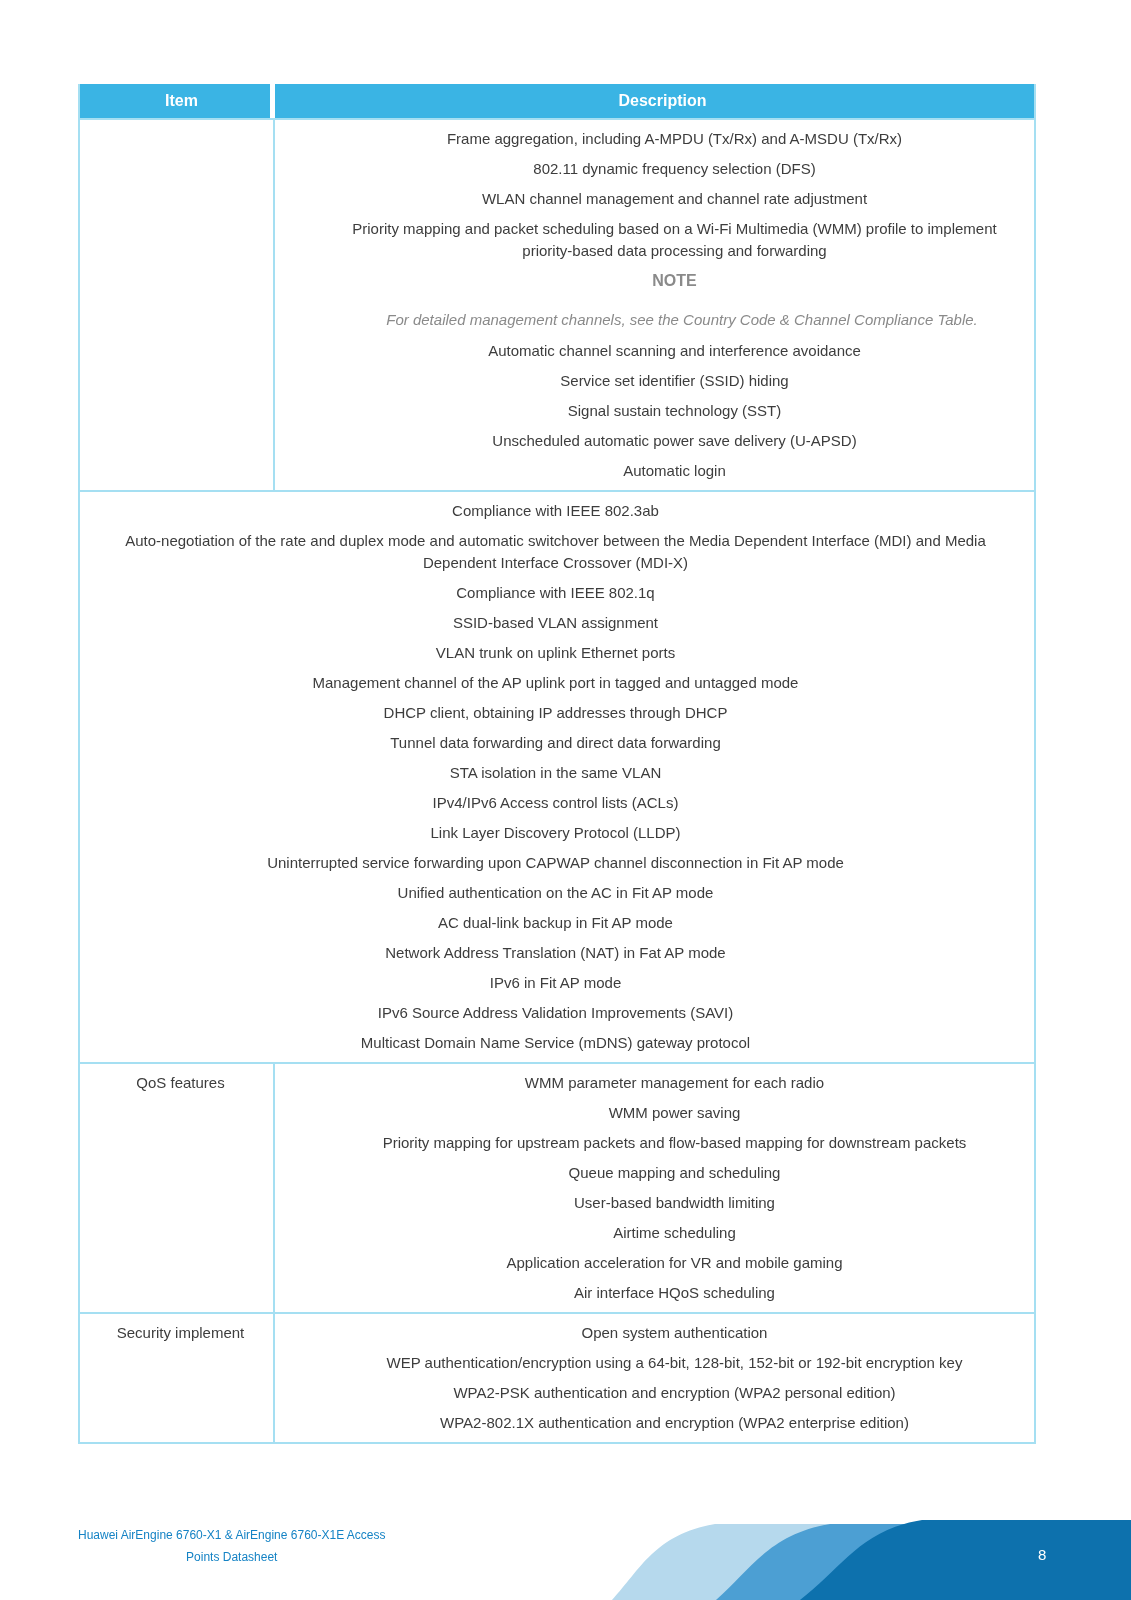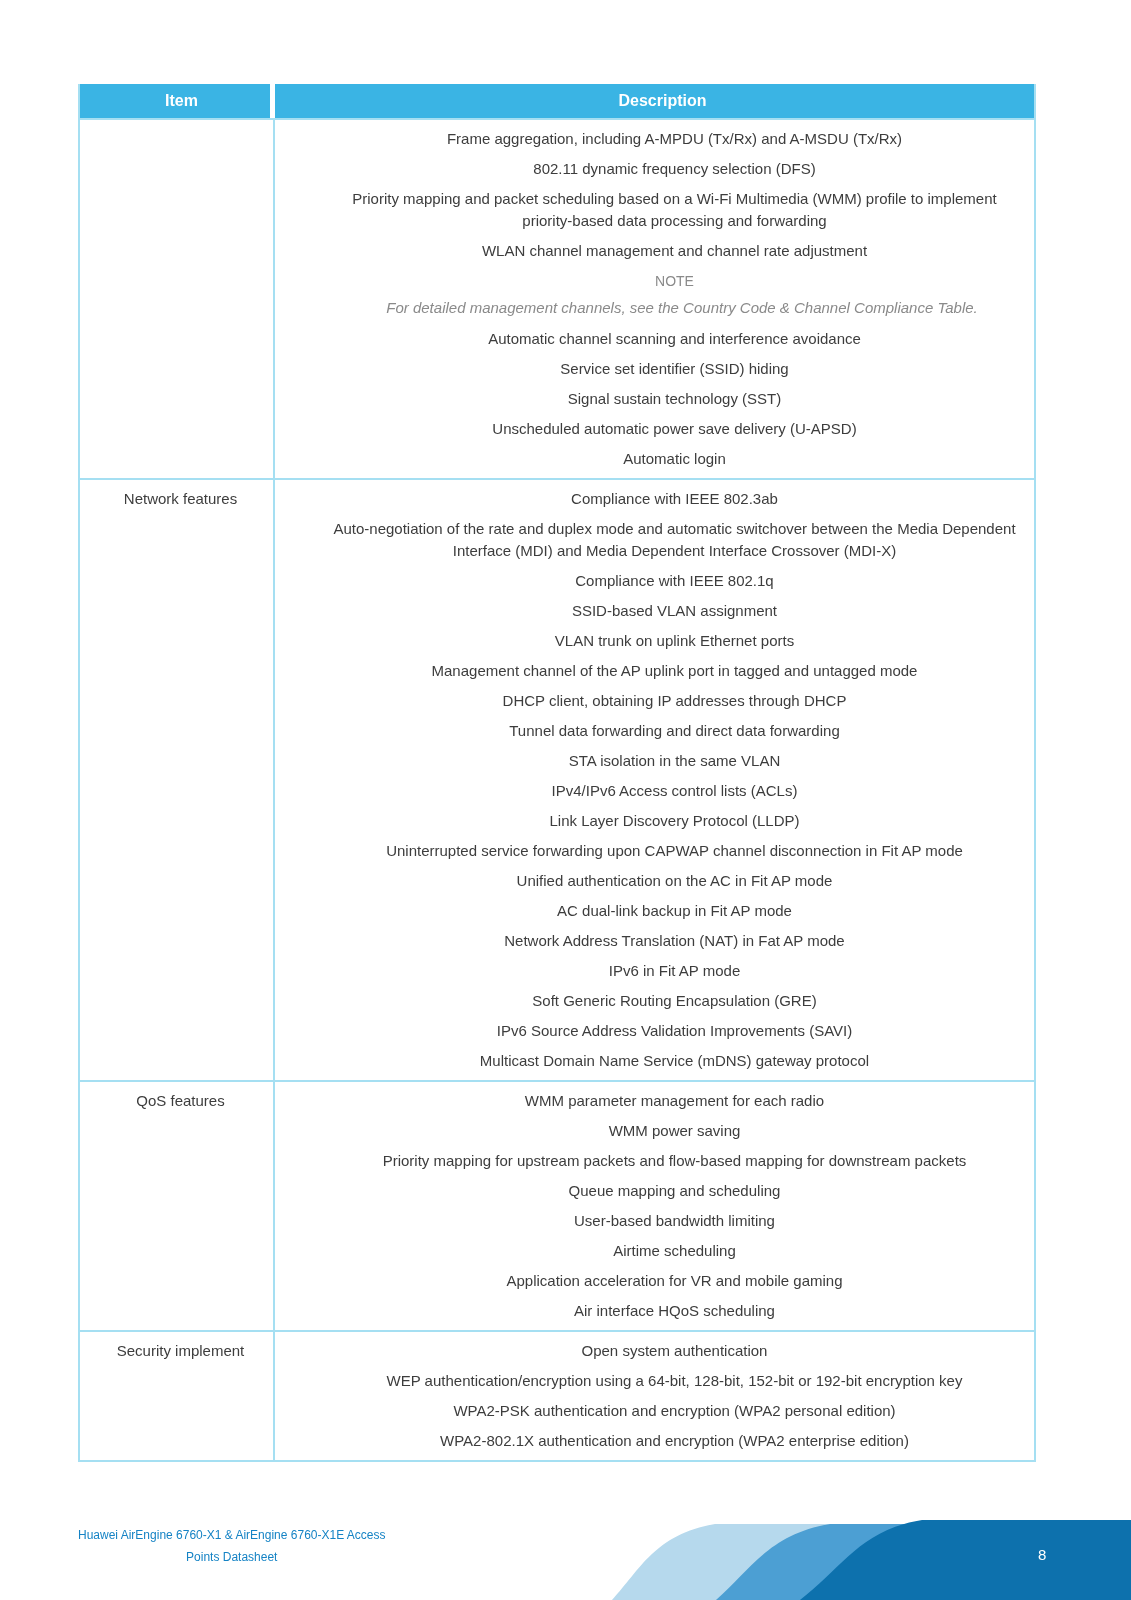--- a/index.html
+++ b/index.html
@@ -56,23 +56,23 @@
     box-sizing: border-box;
   }
   .desc {
     margin: 0 0 8px 0;
     font-size: 15px;
     line-height: 22px;
     color: var(--body-text);
   }
   .desc.note-label {
     color: var(--note-text);
-    font-weight: 400;
-    font-size: 14px;
-    margin-bottom: 5px;
+    font-weight: 700;
+    font-size: 16px;
+    margin-bottom: 17px;
   }
   .desc.note-italic {
     color: var(--note-text);
     font-style: italic;
     padding-left: 15px;
     margin-bottom: 9px;
   }
 
   
   .footer {
@@ -109,52 +109,50 @@
       <div class="th th-item">Item</div>
       <div class="th-gap"></div>
       <div class="th th-desc">Description</div>
     </div>
     <div class="tbody">
     <div class="trow">
       <div class="cell-item"></div>
       <div class="cell-desc">
             <p class="desc normal">Frame aggregation, including A-MPDU (Tx/Rx) and A-MSDU (Tx/Rx)</p>
             <p class="desc normal">802.11 dynamic frequency selection (DFS)</p>
+            <p class="desc normal">WLAN channel management and channel rate adjustment</p>
             <p class="desc normal">Priority mapping and packet scheduling based on a Wi-Fi Multimedia (WMM) profile to implement priority-based data processing and forwarding</p>
-            <p class="desc normal">WLAN channel management and channel rate adjustment</p>
             <p class="desc note-label">NOTE</p>
             <p class="desc note-italic">For detailed management channels, see the Country Code &amp; Channel Compliance Table.</p>
             <p class="desc normal">Automatic channel scanning and interference avoidance</p>
             <p class="desc normal">Service set identifier (SSID) hiding</p>
             <p class="desc normal">Signal sustain technology (SST)</p>
             <p class="desc normal">Unscheduled automatic power save delivery (U-APSD)</p>
             <p class="desc normal">Automatic login</p>
           </div>
     </div>
 
     <div class="trow">
-      <div class="cell-item">Network features</div>
       <div class="cell-desc">
             <p class="desc normal">Compliance with IEEE 802.3ab</p>
             <p class="desc normal">Auto-negotiation of the rate and duplex mode and automatic switchover between the Media Dependent Interface (MDI) and Media Dependent Interface Crossover (MDI-X)</p>
             <p class="desc normal">Compliance with IEEE 802.1q</p>
             <p class="desc normal">SSID-based VLAN assignment</p>
             <p class="desc normal">VLAN trunk on uplink Ethernet ports</p>
             <p class="desc normal">Management channel of the AP uplink port in tagged and untagged mode</p>
             <p class="desc normal">DHCP client, obtaining IP addresses through DHCP</p>
             <p class="desc normal">Tunnel data forwarding and direct data forwarding</p>
             <p class="desc normal">STA isolation in the same VLAN</p>
             <p class="desc normal">IPv4/IPv6 Access control lists (ACLs)</p>
             <p class="desc normal">Link Layer Discovery Protocol (LLDP)</p>
             <p class="desc normal">Uninterrupted service forwarding upon CAPWAP channel disconnection in Fit AP mode</p>
             <p class="desc normal">Unified authentication on the AC in Fit AP mode</p>
             <p class="desc normal">AC dual-link backup in Fit AP mode</p>
             <p class="desc normal">Network Address Translation (NAT) in Fat AP mode</p>
             <p class="desc normal">IPv6 in Fit AP mode</p>
-            <p class="desc normal">Soft Generic Routing Encapsulation (GRE)</p>
             <p class="desc normal">IPv6 Source Address Validation Improvements (SAVI)</p>
             <p class="desc normal">Multicast Domain Name Service (mDNS) gateway protocol</p>
           </div>
     </div>
 
     <div class="trow">
       <div class="cell-item">QoS features</div>
       <div class="cell-desc">
             <p class="desc normal">WMM parameter management for each radio</p>
             <p class="desc normal">WMM power saving</p>

